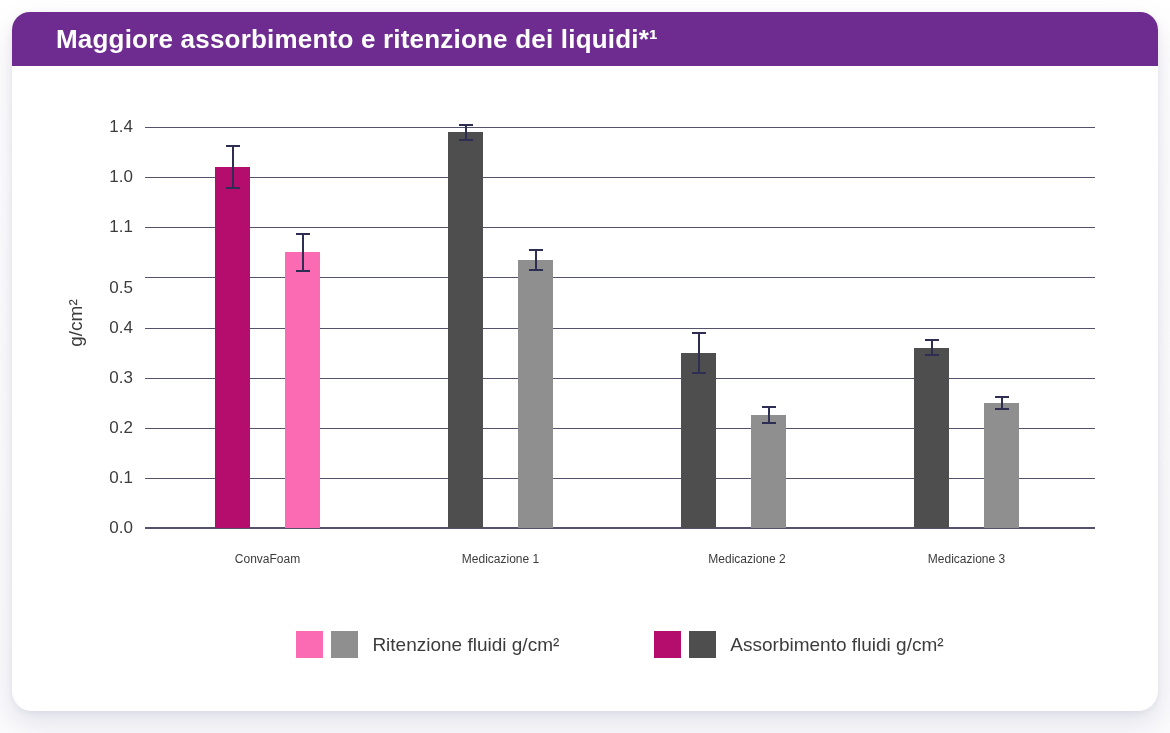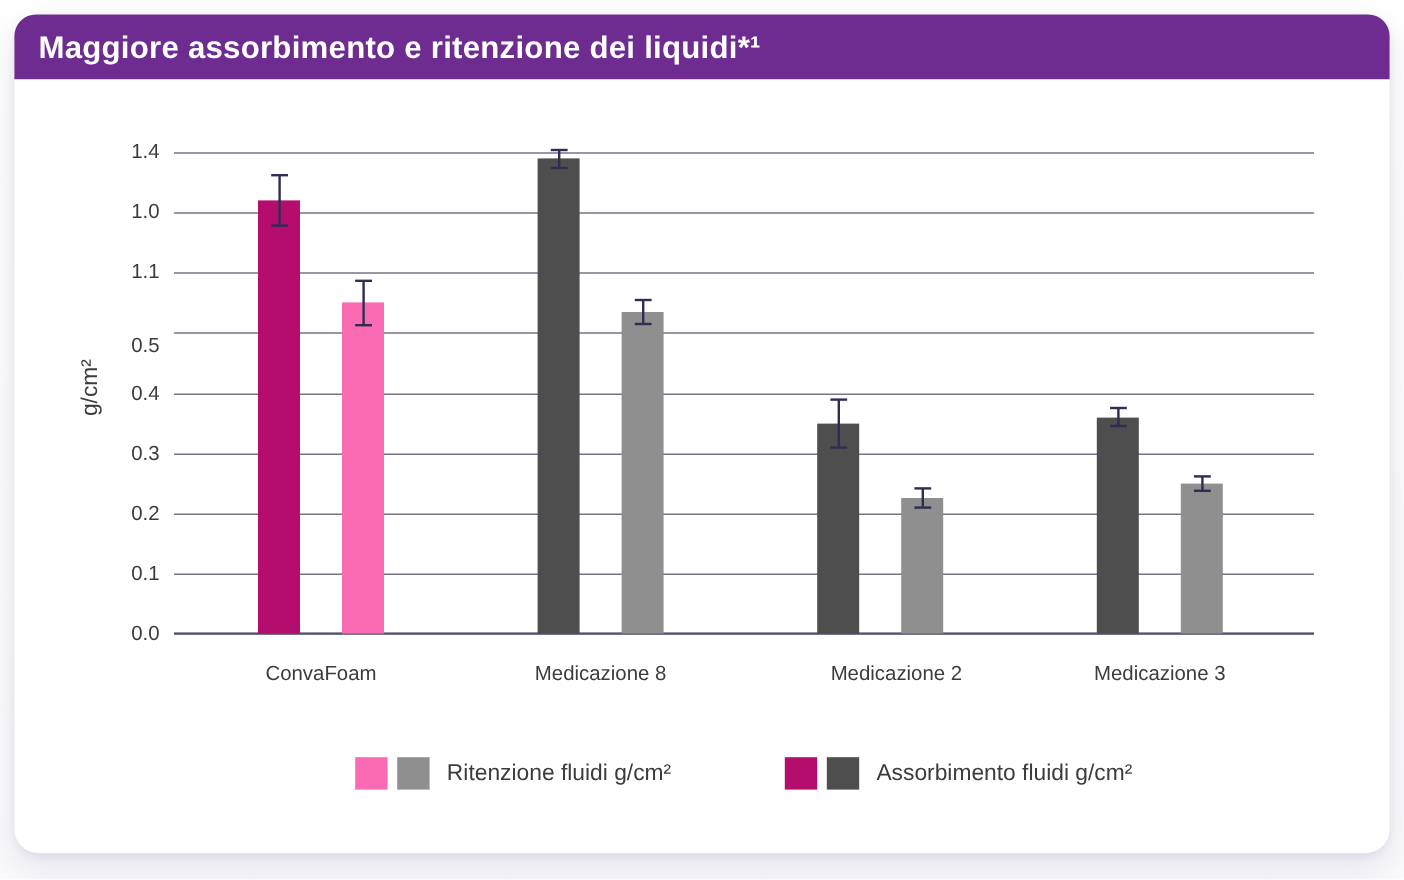--- a/index.html
+++ b/index.html
@@ -25,21 +25,21 @@
   }
   .card-header {
     position: absolute;
     left: 12px; top: 12px;
     width: 1146px; height: 54px;
     border-radius: 18px 18px 0 0;
     display: flex;
     align-items: center;
   }
   .card-header h1 {
-    margin: 0 0 0 20px;
+    margin: 0 0 0 44px;
     color: #ffffff;
     font-size: 26px;
     font-weight: bold;
     letter-spacing: 0.2px;
   }
   .y-axis-title {
     position: absolute;
     left: 46px; top: 312px;
     width: 60px;
     transform: rotate(-90deg);
@@ -76,21 +76,21 @@
     width: 2px;
   }
   .err-cap {
     position: absolute;
     width: 14px; height: 2px;
   }
   .xtick-label {
     position: absolute;
     width: 220px;
     text-align: center;
-    font-size: 17px;
+    font-size: 12px;
     color: #3c3c3c;
   }
   .legend {
     position: absolute;
     left: 145px; top: 631px;
     width: 950px;
     display: flex;
     justify-content: center;
     gap: 95px;
   }
@@ -172,21 +172,21 @@
       <div class="err-cap" style="left: 779.5px; top: 212.031px; background: rgb(46, 46, 82);"></div>
       <div class="err-cap" style="left: 779.5px; top: 227.069px; background: rgb(46, 46, 82);"></div>
       <div class="bar" style="left: 839px; top: 275.688px; height: 125.312px; background: rgb(143, 143, 143);"></div>
       <div class="err-line" style="left: 855.5px; top: 269.673px; height: 12.03px; background: rgb(46, 46, 82);"></div>
       <div class="err-cap" style="left: 849.5px; top: 268.673px; background: rgb(46, 46, 82);"></div>
       <div class="err-cap" style="left: 849.5px; top: 280.702px; background: rgb(46, 46, 82);"></div>
     </div>
 
   <div id="xlabels">
       <div class="xtick-label" style="left: 157.5px; top: 552px;">ConvaFoam</div>
-      <div class="xtick-label" style="left: 390.5px; top: 552px;">Medicazione 8</div>
+      <div class="xtick-label" style="left: 390.5px; top: 552px;">Medicazione 1</div>
       <div class="xtick-label" style="left: 637px; top: 552px;">Medicazione 2</div>
       <div class="xtick-label" style="left: 856.5px; top: 552px;">Medicazione 3</div>
     </div>
 
   <div class="legend" id="legend">
       <div class="legend-item">
         <div class="legend-swatch" style="background: rgb(251, 107, 179);"></div>
         <div class="legend-swatch" style="background: rgb(143, 143, 143);"></div>
         <span class="legend-label">Ritenzione fluidi g/cm²</span>
       </div>

